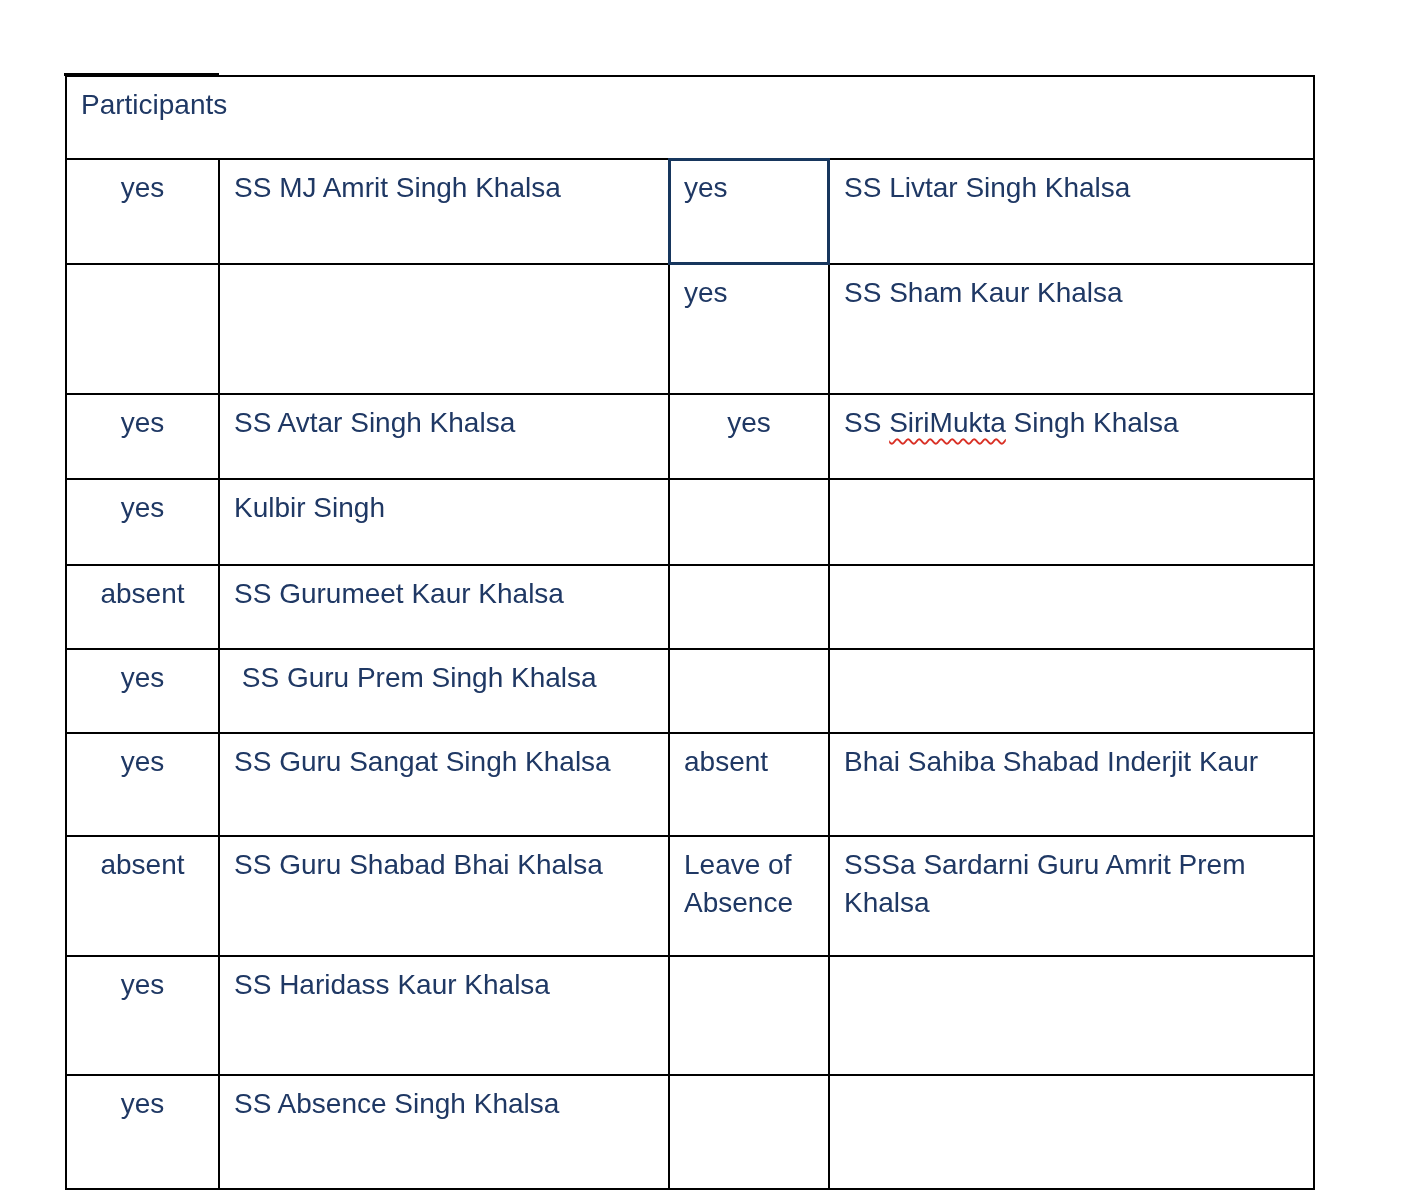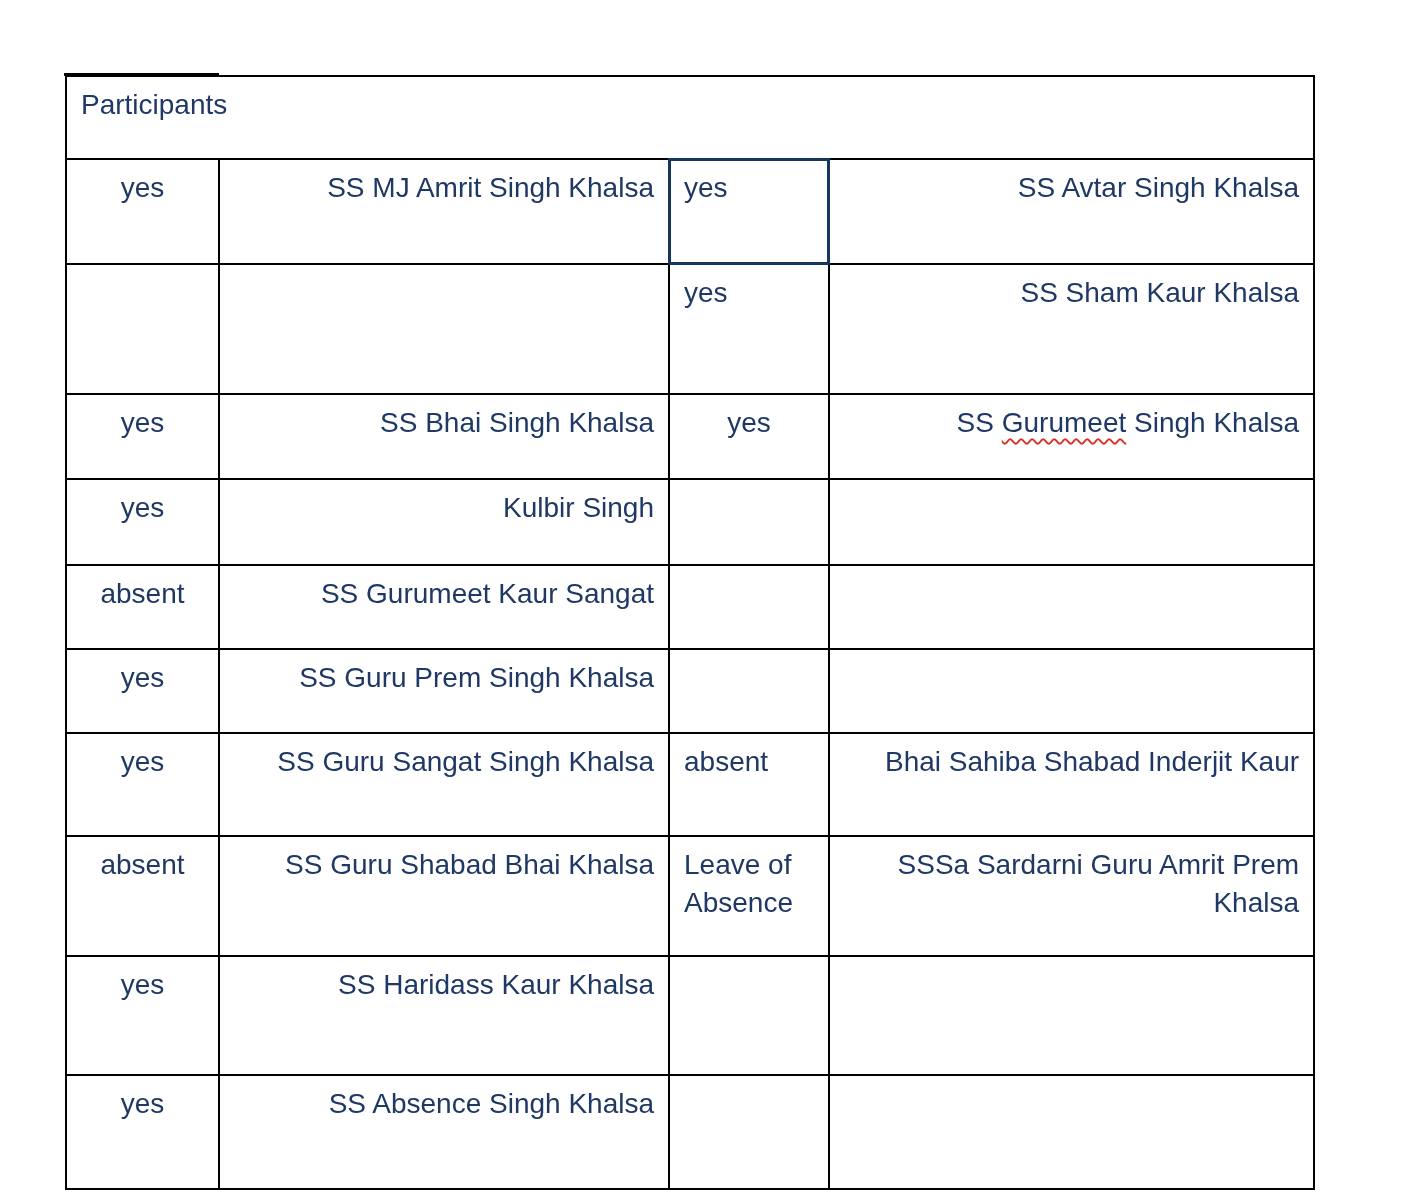--- a/index.html
+++ b/index.html
@@ -52,21 +52,21 @@
     padding-left: 15px;
   }
 
   col.c1 { width: 153px; }
   col.c2 { width: 450px; }
   col.c3 { width: 160px; }
   col.c4 { width: 485px; }
 
   td.status { text-align: center; padding-left: 6px; padding-right: 6px; }
   td.status-left { text-align: left; padding-left: 13px; }
-  td.name { text-align: right; padding-left: 15px; }
+  td.name { text-align: left; padding-left: 15px; }
 
   
   tr.hdr  { height: 83px; }
   tr.r1   { height: 105px; }
   tr.r2   { height: 130px; }
   tr.r3   { height: 85px;  }
   tr.r4   { height: 86px;  }
   tr.r5   { height: 84px;  }
   tr.r6   { height: 84px;  }
   tr.r7   { height: 103px; }
@@ -107,47 +107,47 @@
     </colgroup>
     <tbody>
       <tr class="hdr">
         <td class="header-cell" colspan="4">Participants</td>
       </tr>
 
       <tr class="r1">
         <td class="status">yes</td>
         <td class="name">SS MJ Amrit Singh Khalsa</td>
         <td class="status-left cell-selected">yes</td>
-        <td class="name">SS Avtar Singh Khalsa</td>
+        <td class="name">SS Livtar Singh Khalsa</td>
       </tr>
 
       <tr class="r2">
         <td class="status"></td>
         <td class="name"></td>
         <td class="status-left">yes</td>
         <td class="name">SS Sham Kaur Khalsa</td>
       </tr>
 
       <tr class="r3">
         <td class="status">yes</td>
-        <td class="name">SS Bhai Singh Khalsa</td>
+        <td class="name">SS Avtar Singh Khalsa</td>
         <td class="status">yes</td>
-        <td class="name"><span>SS </span><span class="misspelled">Gurumeet</span><span> Singh Khalsa</span></td>
+        <td class="name"><span>SS </span><span class="misspelled">SiriMukta</span><span> Singh Khalsa</span></td>
       </tr>
 
       <tr class="r4">
         <td class="status">yes</td>
         <td class="name">Kulbir Singh</td>
         <td class="status-left"></td>
         <td class="name"></td>
       </tr>
 
       <tr class="r5">
         <td class="status">absent</td>
-        <td class="name">SS Gurumeet Kaur Sangat</td>
+        <td class="name">SS Gurumeet Kaur Khalsa</td>
         <td class="status-left"></td>
         <td class="name"></td>
       </tr>
 
       <tr class="r6">
         <td class="status">yes</td>
         <td class="name"> SS Guru Prem Singh Khalsa</td>
         <td class="status-left"></td>
         <td class="name"></td>
       </tr>

